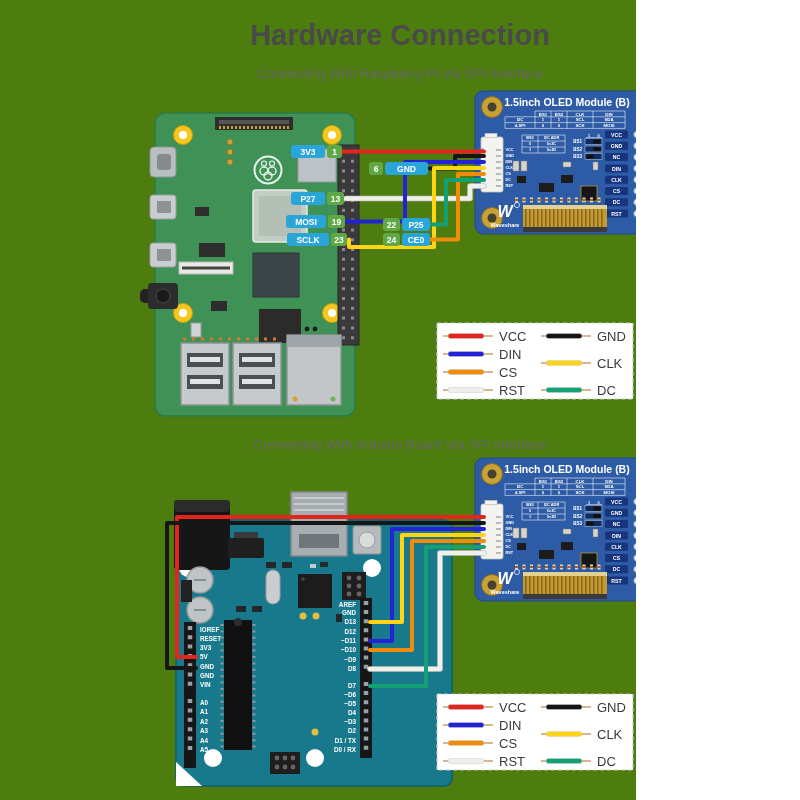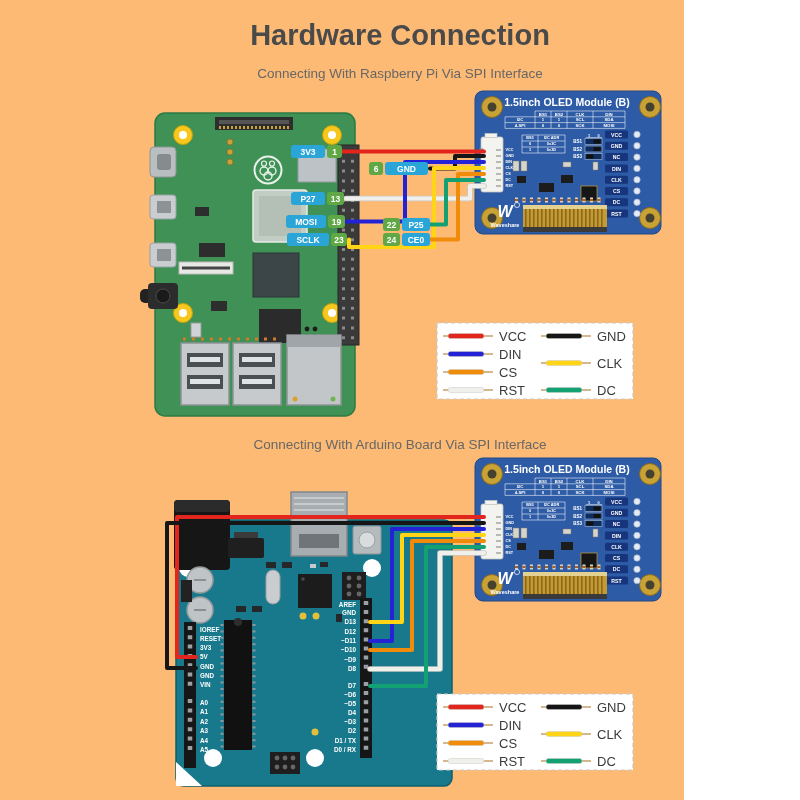--- a/index.html
+++ b/index.html
@@ -1,16 +1,16 @@
 <!DOCTYPE html>
 <html><head>
 <meta charset="utf-8">
 <style>
   html,body{margin:0;padding:0;background:#fff;}
-  .stage{position:relative;width:684px;height:800px;background:#fdba74;overflow:hidden;
+  .stage{position:relative;width:636px;height:800px;background:#4d7c0f;overflow:hidden;
          font-family:"Liberation Sans", sans-serif;}
   svg{display:block;}
   svg text{font-family:"Liberation Sans", sans-serif;}
   .t-title{font-size:29px;fill:#4a4a4a;font-weight:600;text-anchor:middle;}
   .t-sub{font-size:13.5px;fill:#676767;text-anchor:middle;}
   .t-badge{font-size:8.5px;fill:#fff;font-weight:bold;text-anchor:middle;}
   .t-oledtitle{font-size:10.5px;fill:#fff;font-weight:bold;text-anchor:middle;}
   .t-cell{font-size:4.3px;fill:#fff;font-weight:bold;text-anchor:middle;}
   .t-addr{font-size:3.9px;fill:#fff;font-weight:bold;text-anchor:middle;}
   .t-jmp{font-size:4.5px;fill:#fff;font-weight:bold;text-anchor:end;}

